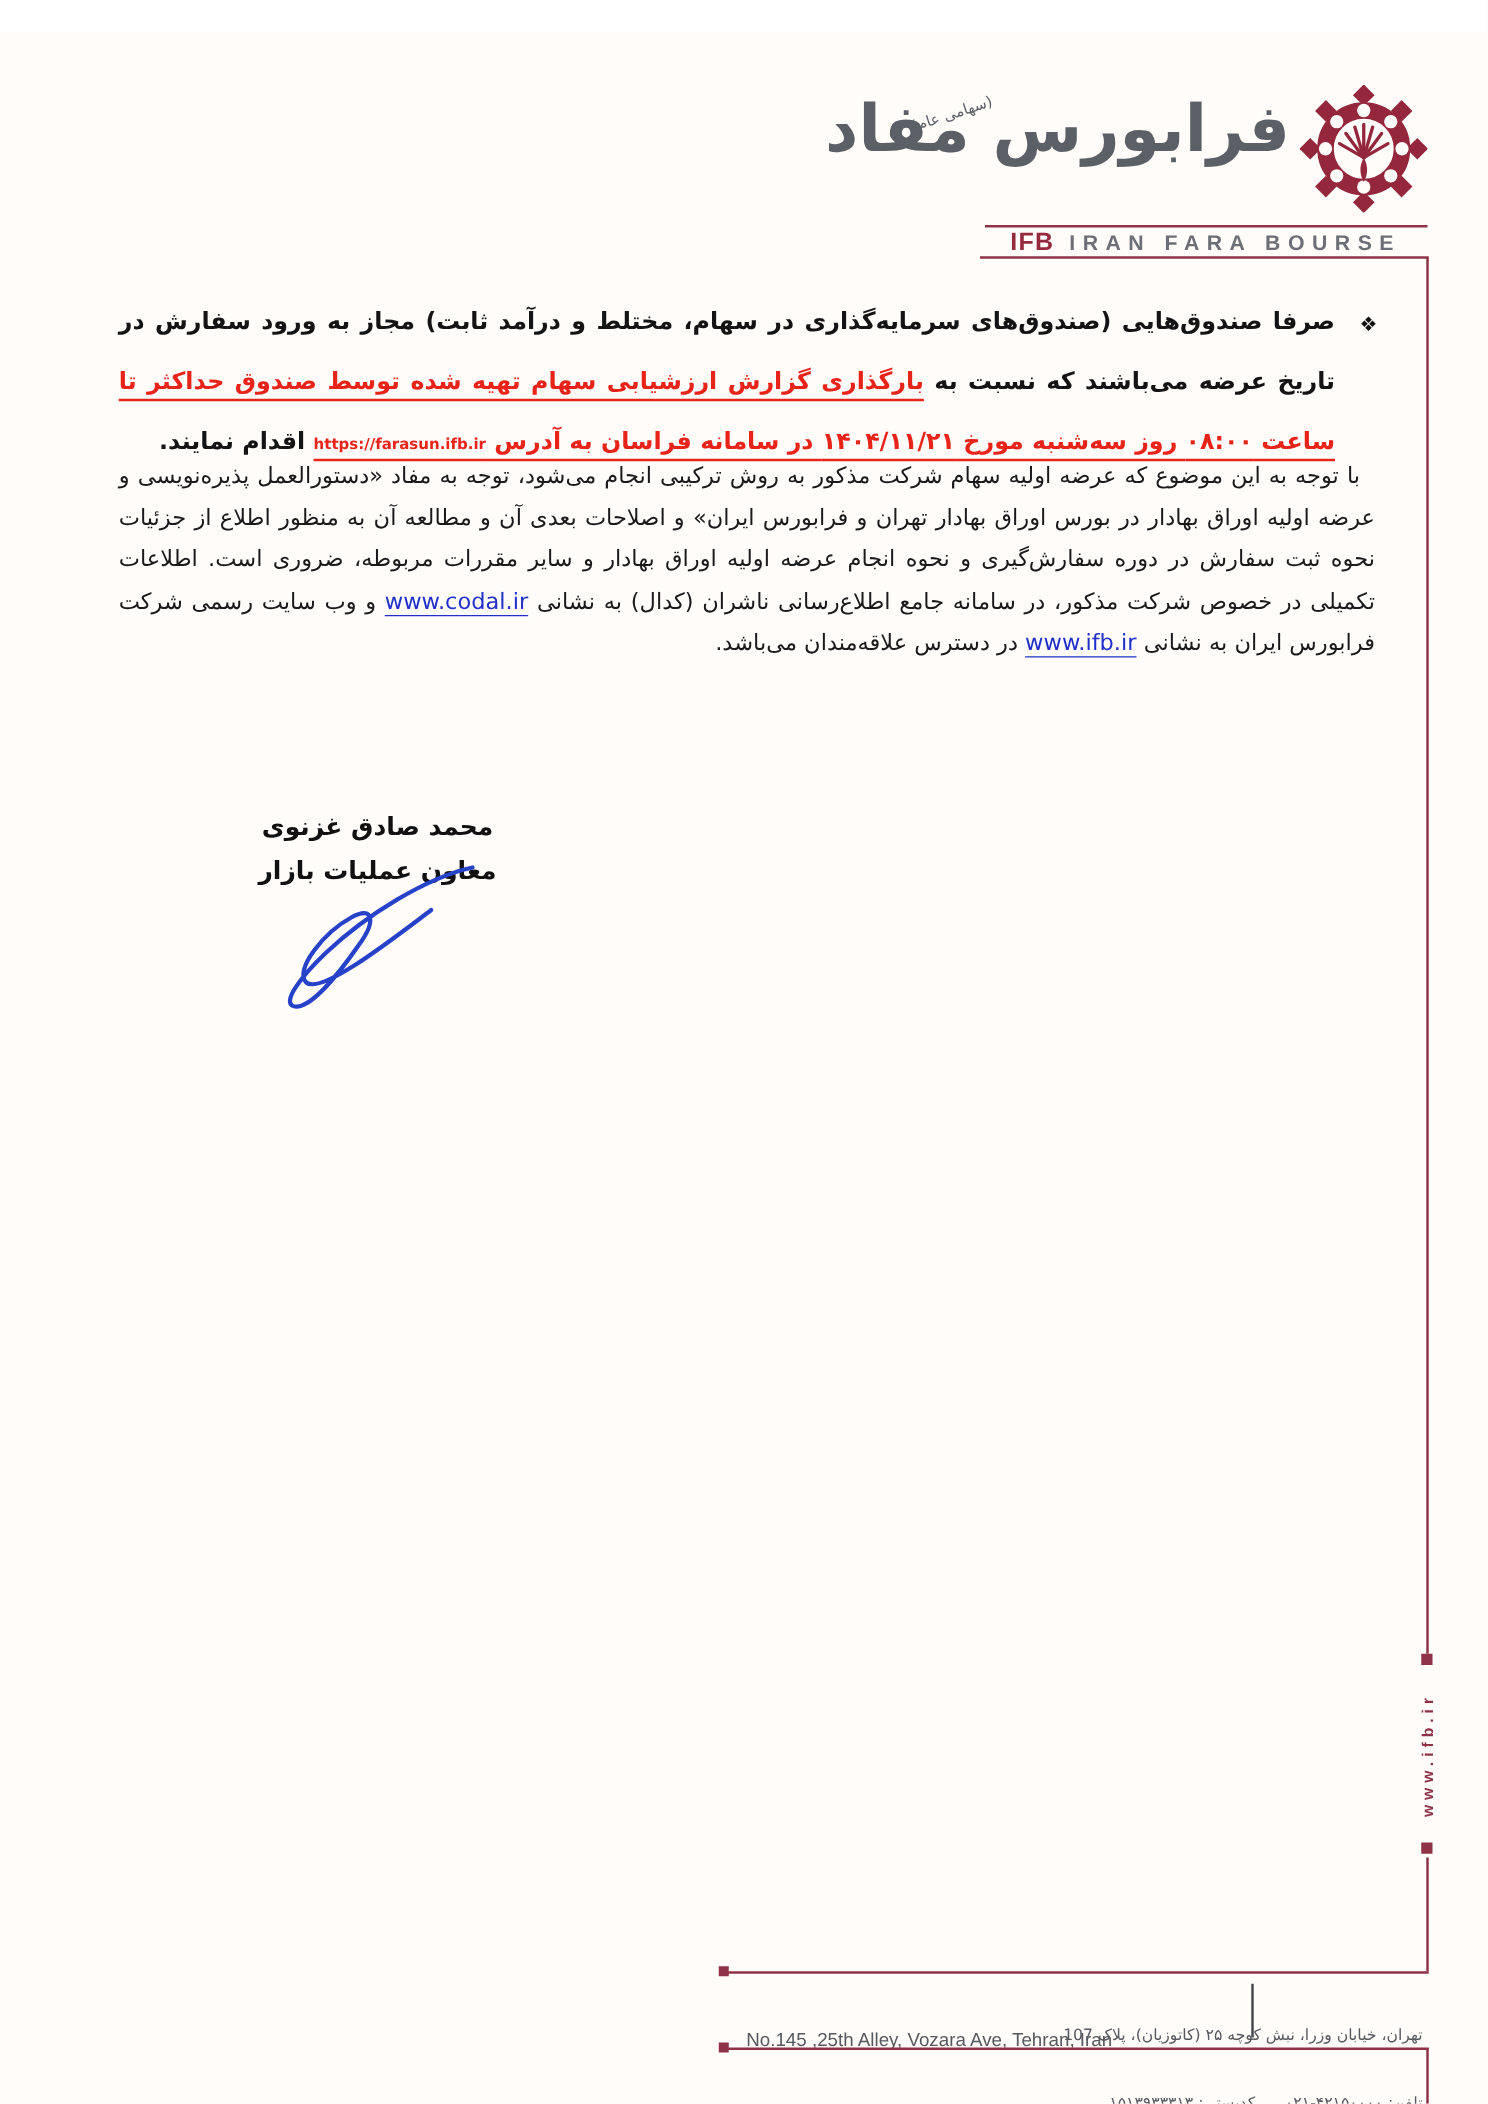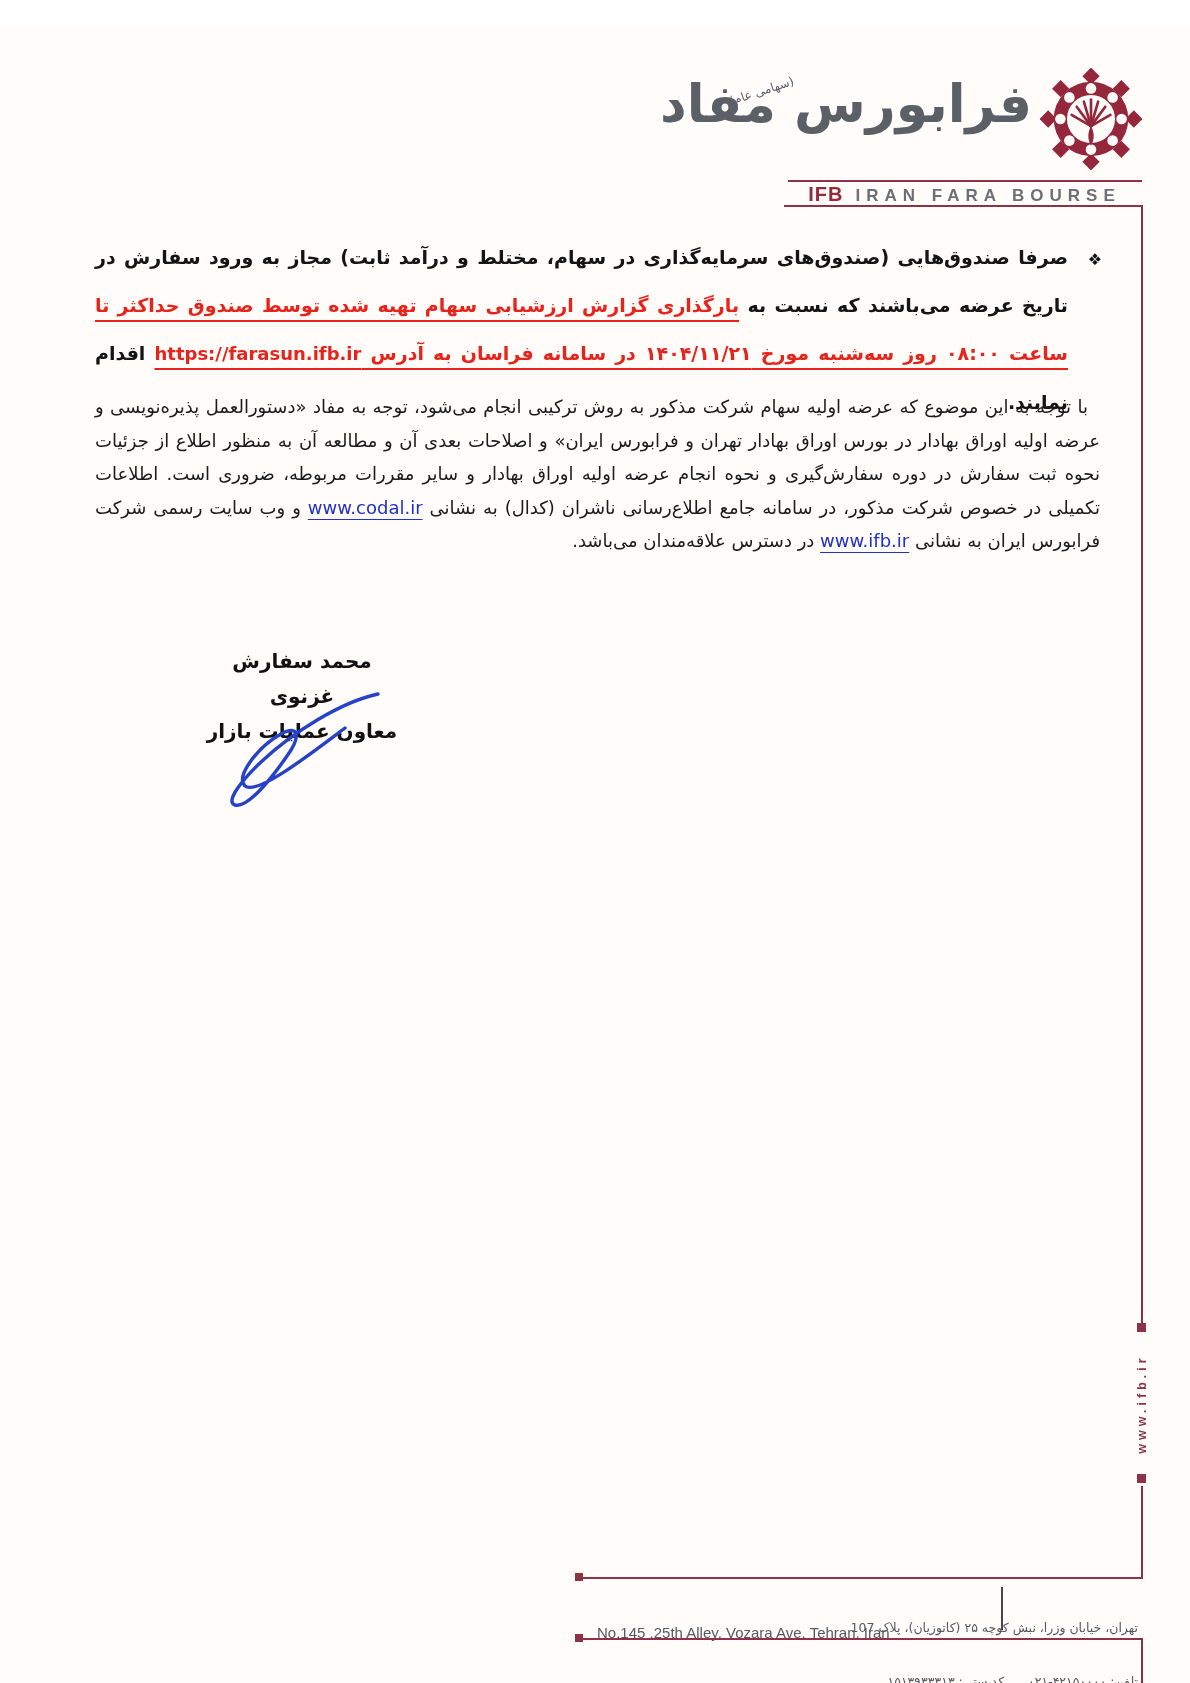--- a/index.html
+++ b/index.html
@@ -41,27 +41,27 @@
     direction:rtl; display:flex; gap:10px;
     font-weight:bold; font-size:19px; line-height:48px; color:#141414;
   }
   .para1 .bullet { flex:0 0 24px; font-size:16px; padding-top:3px; color:#111; }
   .para1 .ptext { flex:1; text-align:justify; text-align-last:right; }
   .red-seg {
     color:#E8231A;
     text-decoration:underline; text-decoration-thickness:2px; text-underline-offset:8px;
   }
   a.red-url {
-    color:#E8231A; font-size:18px; font-weight:bold;
+    color:#E8231A; font-size:12px; font-weight:bold;
     text-decoration:underline; text-decoration-thickness:2px; text-underline-offset:8px;
   }
 
   
   .para2 {
-    position:absolute; top:390px; left:95px; width:1005px;
+    position:absolute; top:364px; left:95px; width:1005px;
     direction:rtl; font-size:18px; line-height:33.5px; color:#1A1A1A;
     text-align:justify; text-align-last:right; text-indent:12px;
   }
   a.link-blue {
     color:#2030C8; text-decoration:underline; text-underline-offset:5px;
   }
 
   
   .sig-block {
     position:absolute; top:644px; left:198px; width:208px;
@@ -155,21 +155,21 @@
 <div class="rule rule-b"></div>
 
 <div class="para1">
   <span class="bullet">❖</span>
   <span class="ptext"><span>صرفا صندوق‌هایی (صندوق‌های سرمایه‌گذاری در سهام، مختلط و درآمد ثابت) مجاز به ورود سفارش در تاریخ عرضه می‌باشند که نسبت به </span><span class="red-seg">بارگذاری گزارش ارزشیابی سهام تهیه شده توسط صندوق حداکثر تا ساعت ۰۸:۰۰ روز سه‌شنبه مورخ ۱۴۰۴/۱۱/۲۱ در سامانه فراسان به آدرس </span><a class="red-url" dir="ltr" href="#">https://farasun.ifb.ir</a><span> اقدام نمایند.</span></span>
 </div>
 
 <div class="para2"><span>با توجه به این موضوع که عرضه اولیه سهام شرکت مذکور به روش ترکیبی انجام می‌شود، توجه به مفاد «دستورالعمل پذیره‌نویسی و عرضه اولیه اوراق بهادار در بورس اوراق بهادار تهران و فرابورس ایران» و اصلاحات بعدی آن و مطالعه آن به منظور اطلاع از جزئیات نحوه ثبت سفارش در دوره سفارش‌گیری و نحوه انجام عرضه اولیه اوراق بهادار و سایر مقررات مربوطه، ضروری است. اطلاعات تکمیلی در خصوص شرکت مذکور، در سامانه جامع اطلاع‌رسانی ناشران (کدال) به نشانی </span><a class="link-blue" dir="ltr" href="#">www.codal.ir</a><span> و وب سایت رسمی شرکت فرابورس ایران به نشانی </span><a class="link-blue" dir="ltr" href="#">www.ifb.ir</a><span> در دسترس علاقه‌مندان می‌باشد.</span></div>
 
 <div class="sig-block">
-  <div>محمد سفارش غزنوی</div>
+  <div>محمد صادق غزنوی</div>
   <div>معاون عملیات بازار</div>
 </div>
 <svg class="sig-svg" viewBox="0 0 240 140" aria-hidden="true">
   <path d="M195 14 C158 22 110 52 78 82 C58 101 42 122 52 125 C64 128 86 102 104 76 C118 57 116 44 98 54 C76 66 52 96 62 106 C74 116 130 72 162 48" fill="none" stroke="#2642C8" stroke-width="3.4" stroke-linecap="round"></path>
 </svg>
 
 <div class="vseg vseg1"></div>
 <div class="sq sq1"></div>
 <div class="side-url">www.ifb.ir</div>
 <div class="sq sq2"></div>

